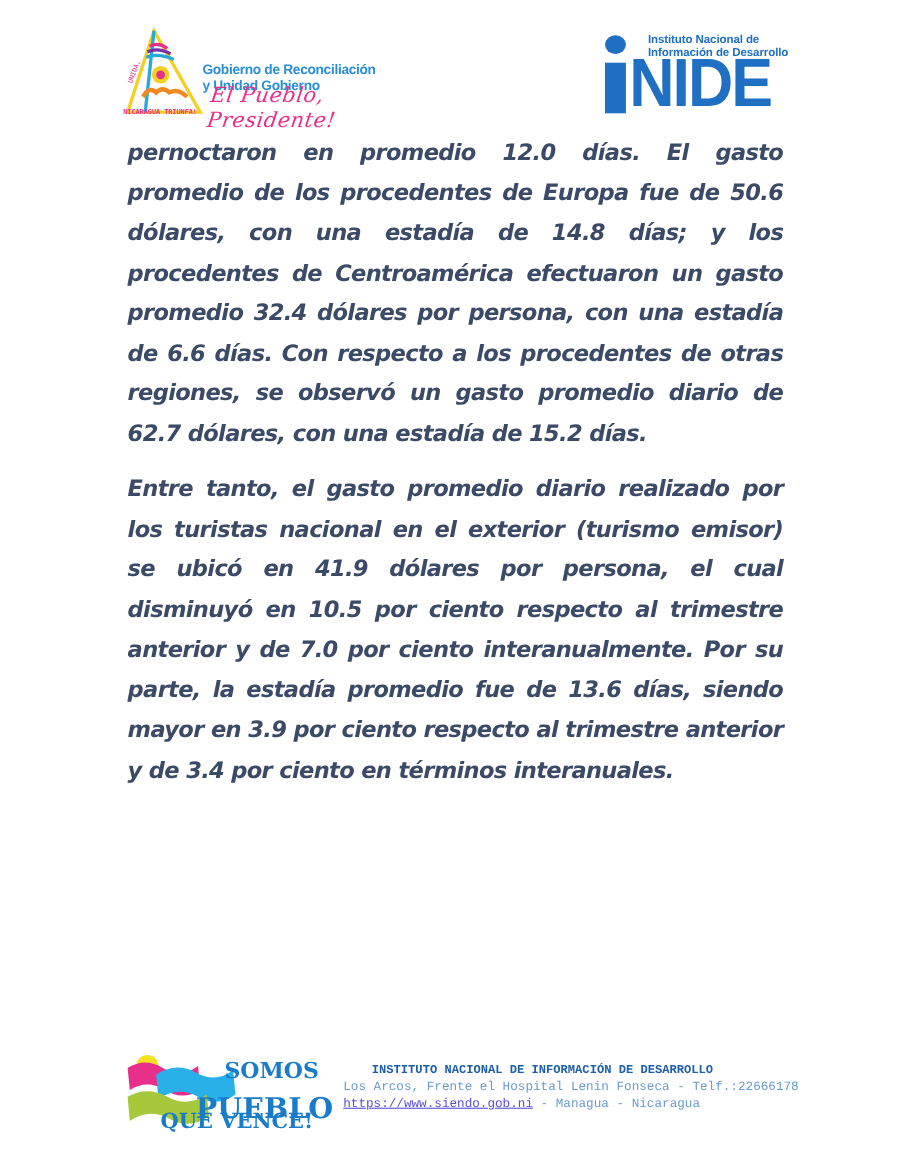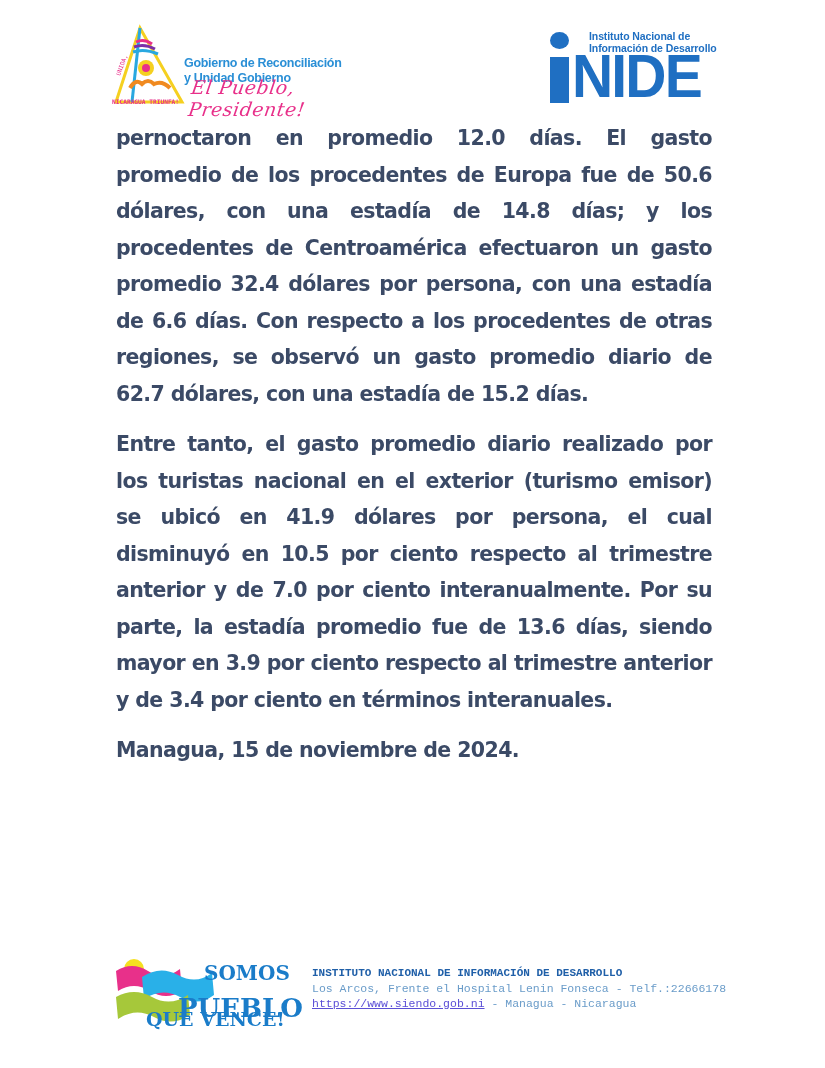--- a/index.html
+++ b/index.html
@@ -13,29 +13,29 @@
 
   
   .inide-logo { position: absolute; left: 548px; top: 30px; width: 170px; height: 76px; }
   .inide-dot { position: absolute; left: 2px; top: 2px; width: 19px; height: 17px; border-radius: 50%; background: #1f6fc2; }
   .inide-sub { position: absolute; left: 24px; top: 1px; font-family: "Liberation Sans", sans-serif; font-weight: bold; color: #1f6fc2; font-size: 10.5px; line-height: 11.5px; letter-spacing: -0.1px; margin-left: 17px; }
   .inide-word { position: absolute; left: 0px; top: 17px; font-family: "Liberation Sans", sans-serif; font-weight: 900; color: #1f6fc2; font-size: 62px; line-height: 58px; letter-spacing: -2px; transform: scaleX(0.92); transform-origin: left top; }
   .inide-i-stem { position: absolute; left: 2px; top: 27px; width: 19px; height: 46px; background: #1f6fc2; }
 
   
   .content { position: absolute; left: 116px; top: 120px; width: 596px; color: #3b4a66; font-family: "DejaVu Sans", sans-serif; font-weight: bold; font-size: 20.5px; line-height: 36.5px; letter-spacing: -0.6px; }
-  .content p { margin: 0 0 14px 0; text-align: justify; }
+  .content p { margin: 0 0 14px 0; text-align: justify; font-style: italic; }
   .content p.date { text-align: left; }
 
   
   .footer-logo { position: absolute; left: 112px; top: 955px; width: 180px; height: 80px; }
   .footer-slogan { position: absolute; font-family: "DejaVu Serif", serif; font-weight: bold; color: #1a7cc9; }
   .footer-text { position: absolute; left: 312px; top: 965px; font-family: "Liberation Mono", monospace; }
   .ft-1 { color: #e8308a; font-size: 14px; font-weight: bold; letter-spacing: 0.4px; line-height: 20px; }
-  .ft-2 { color: #1f5fa8; font-size: 11px; font-weight: bold; line-height: 16px; }
+  .ft-2 { color: #1f5fa8; font-size: 11px; font-weight: bold; line-height: 16px; margin-left: 26px; }
   .ft-3 { color: #6a9cc9; font-size: 11.5px; line-height: 15px; }
   .ft-4 { color: #6a9cc9; font-size: 11.5px; line-height: 15px; }
   .ft-4 a { color: #5b4fd6; text-decoration: underline; }
 </style>
 </head>
 <body>
 
 <div class="gov-logo">
   <svg class="gov-emblem" viewBox="0 0 80 84">
     <polygon points="30,4 72,78 6,78" fill="none" stroke="#f5d020" stroke-width="3"></polygon>
@@ -62,21 +62,20 @@
     <div>Instituto Nacional de</div>
     <div>Información de Desarrollo</div>
   </div>
   <div class="inide-i-stem"></div>
   <div class="inide-word" style="left:24px;">NIDE</div>
 </div>
 
 <div class="content">
   <p>pernoctaron en promedio 12.0 días.  El gasto promedio de los procedentes de Europa fue de 50.6 dólares, con una estadía de 14.8 días; y los procedentes de Centroamérica efectuaron un gasto promedio 32.4 dólares por persona, con una estadía de 6.6 días. Con respecto a los procedentes de otras regiones, se observó un gasto promedio diario de 62.7 dólares, con una estadía de 15.2 días.</p>
   <p>Entre tanto, el gasto promedio diario realizado por los turistas nacional en el exterior (turismo emisor) se ubicó en 41.9 dólares por persona, el cual disminuyó en 10.5 por ciento respecto al trimestre anterior y de 7.0 por ciento interanualmente. Por su parte, la estadía promedio fue de 13.6 días, siendo mayor en 3.9 por ciento respecto al trimestre anterior y de 3.4 por ciento en términos interanuales.</p>
-  <p class="date">Managua, 15 de noviembre de 2024.</p>
 </div>
 
 <div class="footer-logo">
   <svg width="110" height="80" viewBox="0 0 110 80" style="position:absolute;left:0;top:0;">
     <circle cx="22" cy="14" r="10" fill="#f5e020"></circle>
     <path d="M4,16 Q20,6 36,16 Q52,26 68,14 L70,36 Q54,46 38,36 Q22,26 6,36 Z" fill="#e8308a"></path>
     <path d="M30,22 Q48,10 66,20 Q84,30 100,18 L102,40 Q86,52 68,42 Q50,32 32,44 Z" fill="#29b0e8"></path>
     <path d="M4,42 Q22,32 40,42 Q58,52 76,40 L78,60 Q60,72 42,62 Q24,52 6,64 Z" fill="#a6c83a"></path>
   </svg>
   <div class="footer-slogan" style="left:92px;top:8px;font-size:20px;line-height:20px;">SOMOS</div>

